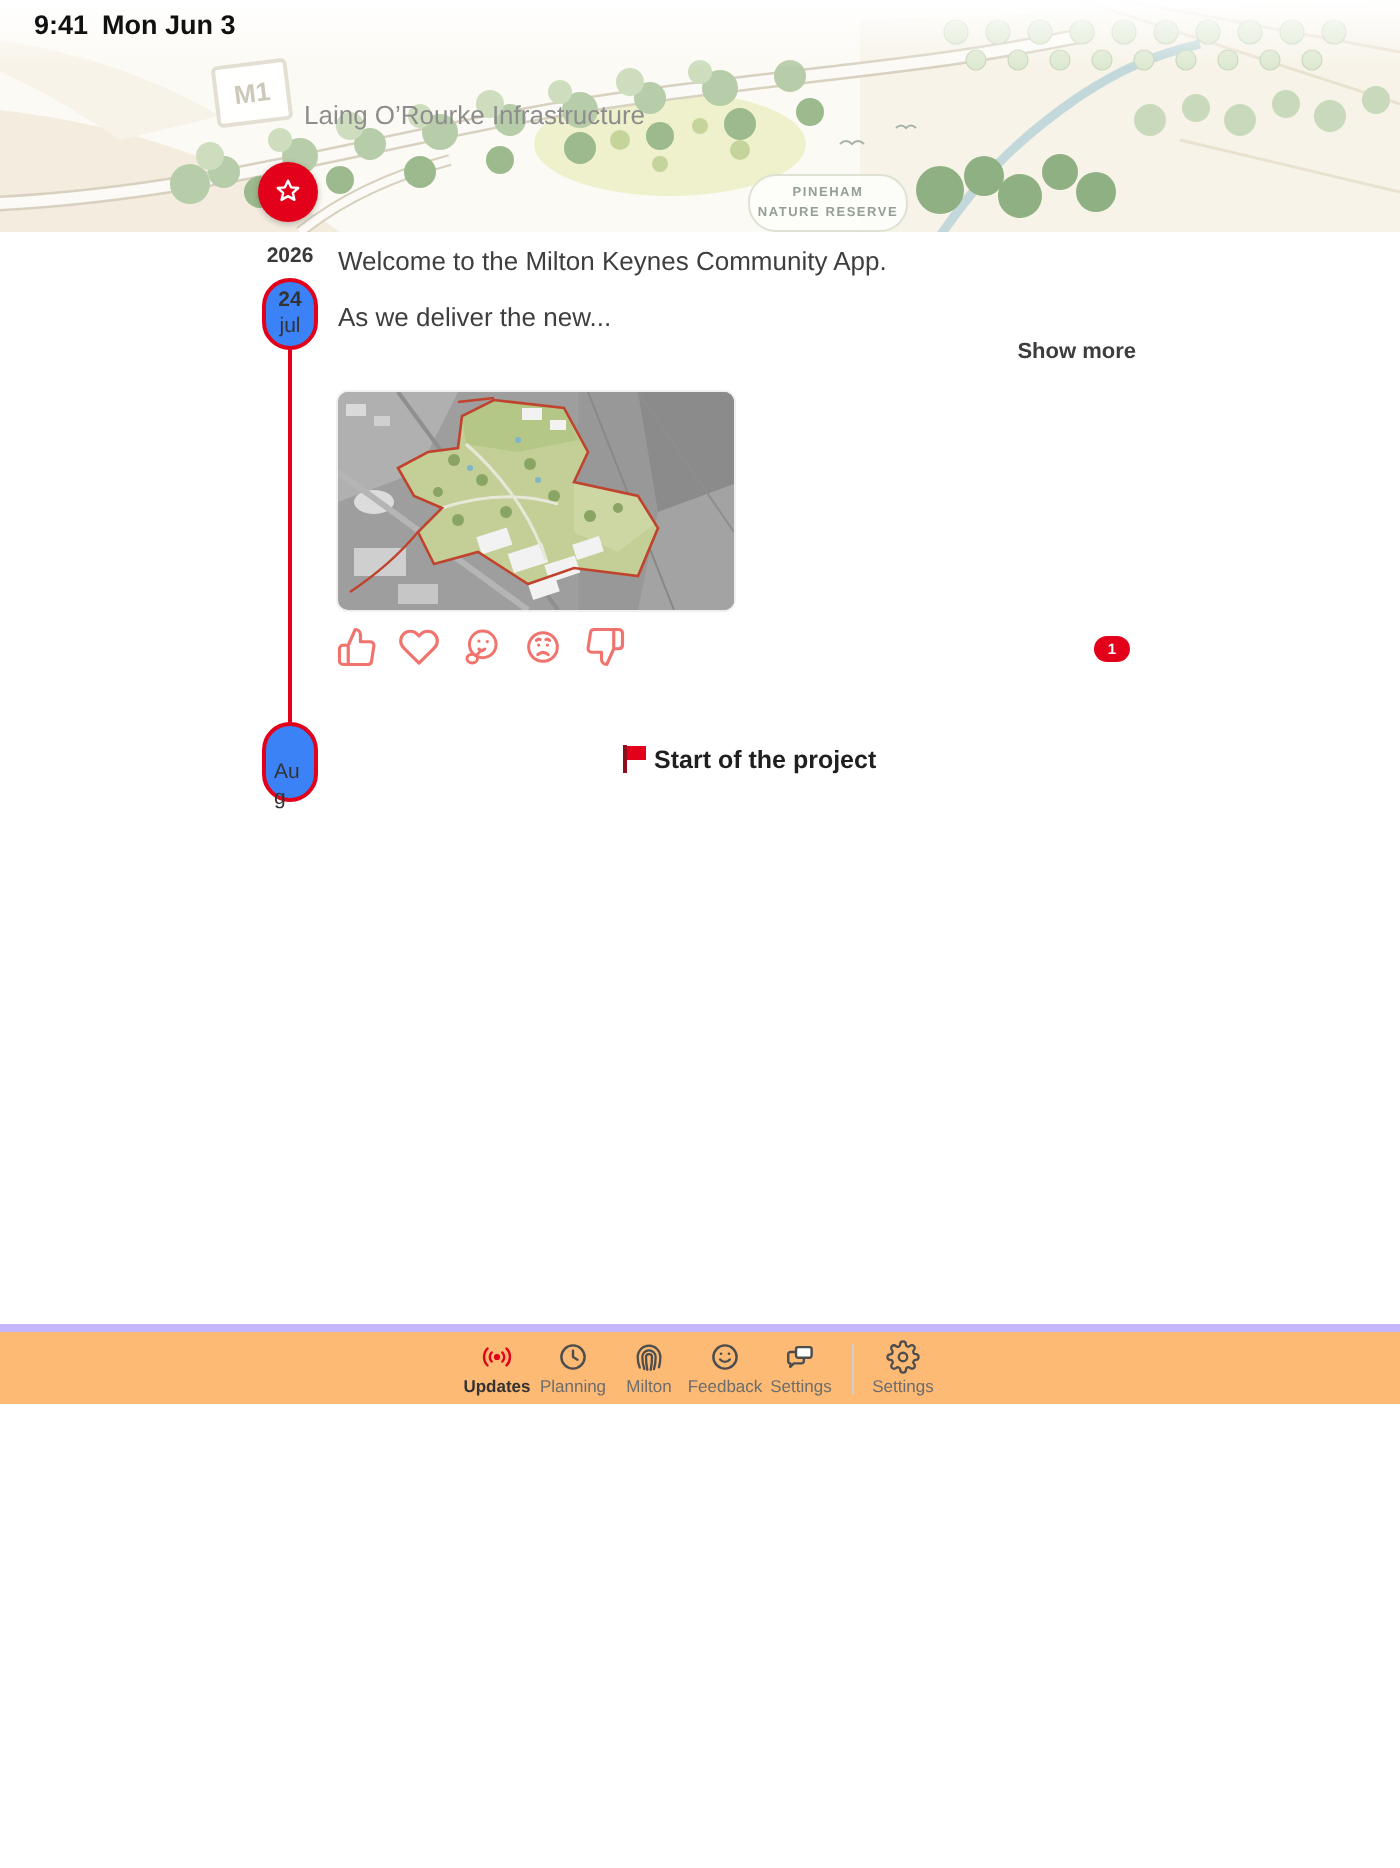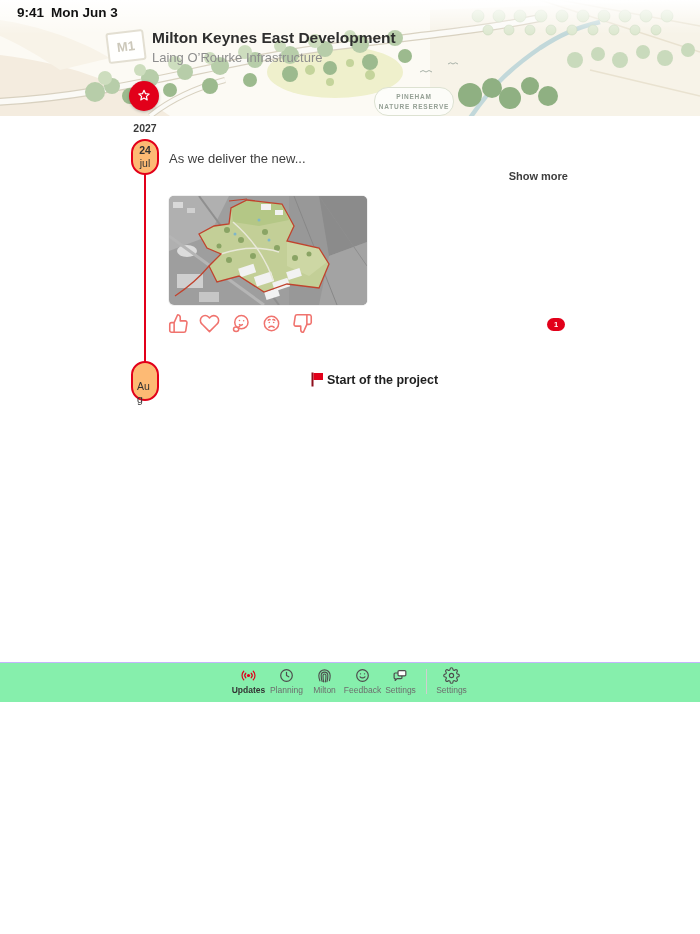--- a/index.html
+++ b/index.html
@@ -20,21 +20,21 @@
            display:flex;flex-direction:column;align-items:center;justify-content:center;
            color:#95a095;font-size:6.5px;letter-spacing:.12em;line-height:1.45;font-weight:bold;}
   .htitle{position:absolute;left:152px;top:29px;font-size:15.5px;font-weight:bold;color:#2e2e2e;white-space:nowrap;}
   .hsub{position:absolute;left:152px;top:50px;font-size:13px;color:#8d8d8d;white-space:nowrap;}
   .star-btn{position:absolute;left:129px;top:81px;width:30px;height:30px;border-radius:50%;
             background:#e2001a;display:flex;align-items:center;justify-content:center;
             box-shadow:0 1px 3px rgba(0,0,0,.25);z-index:5;cursor:pointer;}
   
   .tl-year{position:absolute;left:130px;top:122px;width:30px;text-align:center;
            font-size:10.5px;font-weight:bold;color:#3a3a3a;}
-  .tl-oval{position:absolute;background:#fdba74;border:2px solid #e2001a;border-radius:16px;
+  .tl-oval{position:absolute;background:#3b82f6;border:2px solid #e2001a;border-radius:16px;
            display:flex;flex-direction:column;align-items:center;justify-content:center;
            color:#333;font-size:10.5px;line-height:1.2;z-index:2;}
   .tl-oval .d{font-weight:bold;}
   .tl-oval-jul{left:131px;top:139px;width:24px;height:32px;}
   .tl-oval-aug{left:131px;top:361px;width:24px;height:36px;}
   .tl-oval-aug .m{width:16px;word-break:break-all;margin-top:24px;}
   .tl-line{position:absolute;left:144px;top:172px;width:2px;height:192px;background:#e2001a;}
   
   .p-line{position:absolute;left:169px;font-size:13px;color:#3e3e3e;white-space:nowrap;}
   .p1{top:123px;} .p2{top:151px;}
@@ -43,22 +43,22 @@
             overflow:hidden;cursor:pointer;box-shadow:0 0 0 1px rgba(0,0,0,.06);}
   .reactions{position:absolute;left:168px;top:313px;display:flex;gap:10px;color:#f0736e;}
   .reactions .r{width:21px;height:21px;cursor:pointer;}
   .count-badge{position:absolute;left:547px;top:318px;width:18px;height:13px;border-radius:7px;
                background:#e2001a;color:#fff;font-size:7.5px;font-weight:bold;
                display:flex;align-items:center;justify-content:center;cursor:pointer;}
   
   .milestone-flag{position:absolute;left:310px;top:372px;}
   .milestone-label{position:absolute;left:327px;top:373px;font-size:12.5px;font-weight:bold;color:#1f1f1f;}
   
-  .navbar{position:absolute;left:0;bottom:0;width:700px;height:40px;border-top:1px solid #c4b5fd;
-          background:#86efac;display:flex;justify-content:center;align-items:flex-start;padding-top:4px;box-sizing:border-box;}
+  .navbar{position:absolute;left:0;bottom:0;width:700px;height:40px;border-top:4px solid #c4b5fd;
+          background:#fdba74;display:flex;justify-content:center;align-items:flex-start;padding-top:4px;box-sizing:border-box;}
   .nav-item{width:38px;display:flex;flex-direction:column;align-items:center;cursor:pointer;}
   .nav-item .ic{width:17px;height:17px;color:#4d4d4d;}
   .nav-item .lb{font-size:8.5px;color:#6d6d6d;margin-top:1px;white-space:nowrap;}
   .nav-item.active .ic{color:#e2001a;}
   .nav-item.active .lb{color:#333;font-weight:600;}
   .nav-div{width:1px;height:25px;background:#cfcfcf;margin:2px 6px 0;}
   svg{display:block;}
 </style>
 </head>
 <body>
@@ -168,42 +168,42 @@
       <path d="M448,64 q2.5,-2.5 5,0 q2.5,-2.5 5,0" stroke="#a9b2a9" stroke-width="1" fill="none"></path>
       <rect width="700" height="34" fill="url(#fadeTop)"></rect>
     </svg>
     <div class="m1-sign">
       <span>M1</span>
     </div>
     <div class="pineham">
       <span>PINEHAM</span>
       <span>NATURE RESERVE</span>
     </div>
-    <div class="htitle">Milton Keynes East Development</div>
     <div class="hsub">Laing O’Rourke Infrastructure</div>
   </div>
 
   <div class="star-btn">
     <span>
       <svg width="16" height="16" viewBox="0 0 24 24" fill="none" stroke="#ffffff" stroke-width="1.8" stroke-linejoin="round">
         <path d="M12 3.5l2.3 5 5.4.5-4.1 3.6 1.2 5.3L12 15.1 7.2 17.9l1.2-5.3-4.1-3.6 5.4-.5z"></path>
       </svg>
     </span>
   </div>
 
-  <div class="tl-year">2027</div>
+  <div class="tl-year">2026</div>
   <div class="tl-oval tl-oval-jul">
     <span class="d">24</span>
     <span class="m">jul</span>
   </div>
   <div class="tl-line"></div>
   <div class="tl-oval tl-oval-aug">
     <span class="m">Aug</span>
   </div>
 
+  <div class="p-line p1">Welcome to the Milton Keynes Community App.</div>
   <div class="p-line p2">As we deliver the new...</div>
   <div class="show-more">Show more</div>
 
   <div class="post-img">
     <svg width="198" height="109" viewBox="0 0 198 109">
       <rect width="198" height="109" fill="#9e9e9e"></rect>
       <polygon points="120,0 198,0 198,109 120,109" fill="#989898"></polygon>
       <polygon points="150,0 198,0 198,46 160,60" fill="#8b8b8b"></polygon>
       <polygon points="160,60 198,46 198,109 150,109" fill="#a3a3a3"></polygon>
       <line x1="125" y1="0" x2="168" y2="109" stroke="#888" stroke-width="1"></line>

